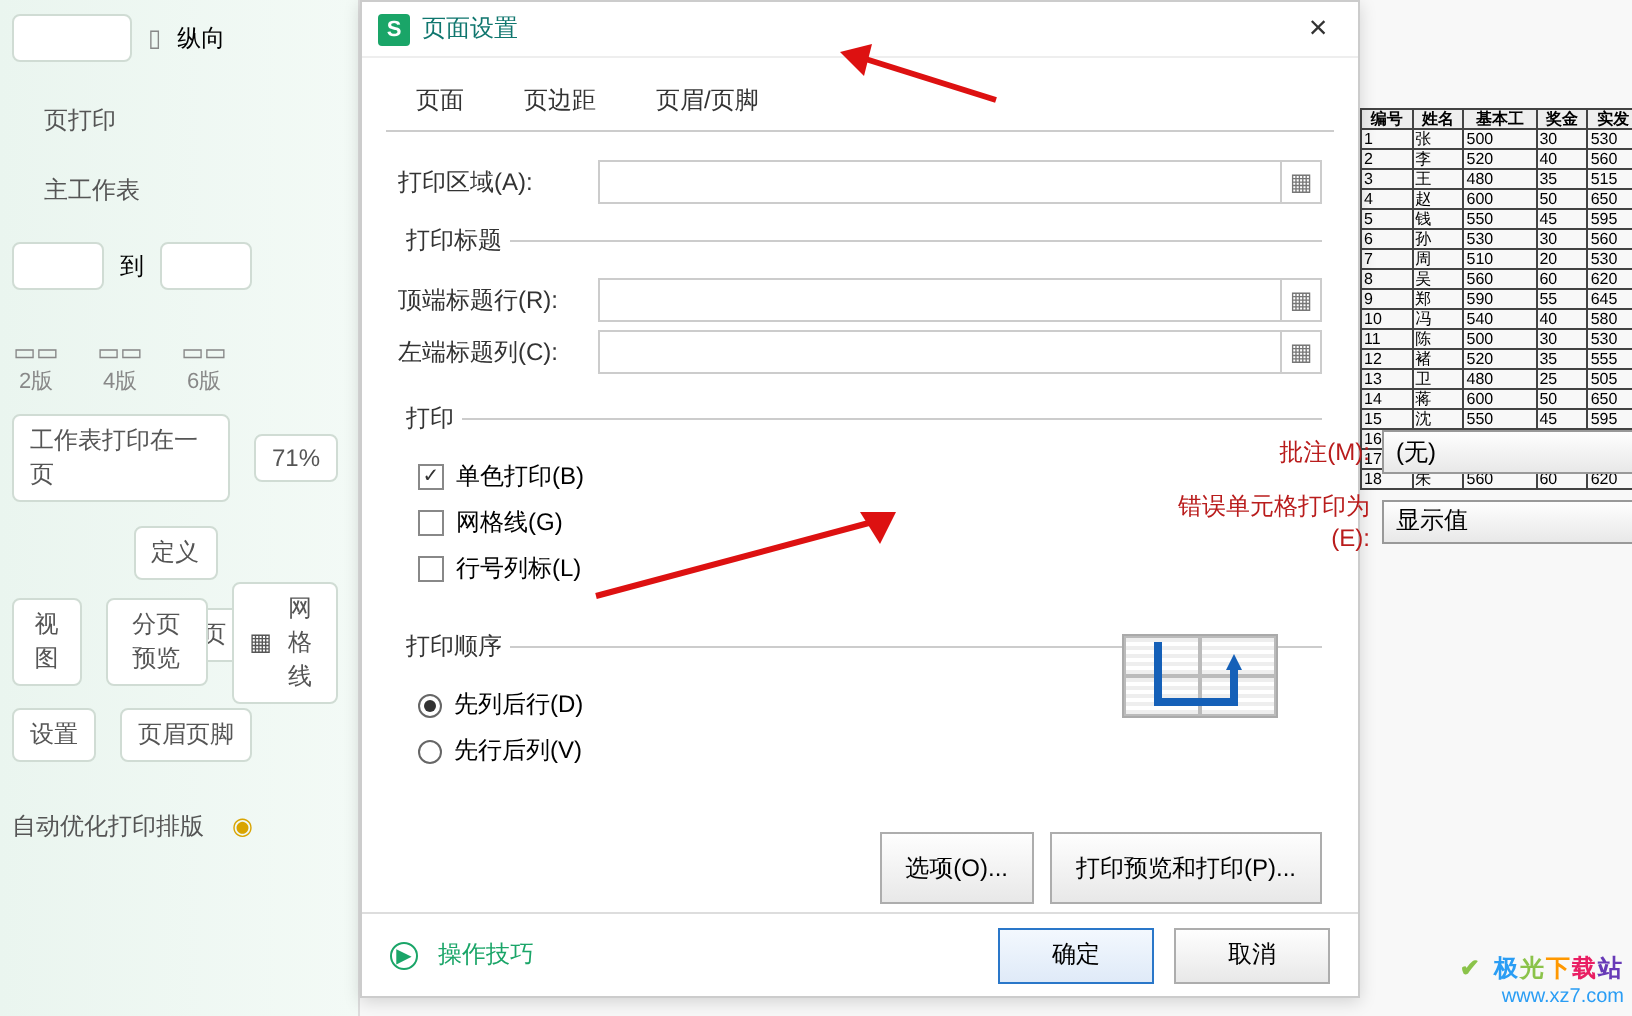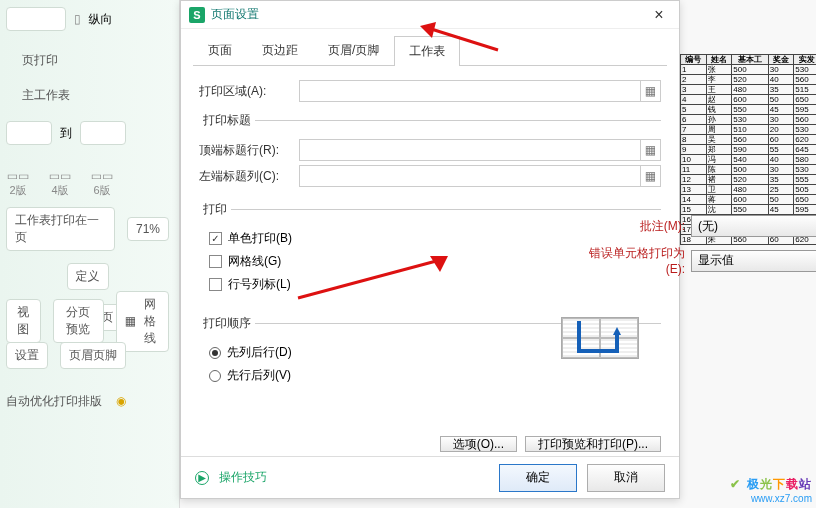--- a/index.html
+++ b/index.html
@@ -52,21 +52,21 @@
   .pr-row { display:flex; align-items:center; margin:8px 0; }
   .pr-label { width:120px; text-align:right; padding-right:6px; color:#b91c1c; }
   .pr-select { flex:1; height:22px; border:1px solid #999; background:linear-gradient(#fefefe,#e8e8e8); display:flex; align-items:center; padding:0 16px 0 6px; position:relative; }
   .pr-select::after { content:"▾"; position:absolute; right:4px; color:#555; }
 
   .order-illust { position:absolute; left:380px; top:316px; width:78px; height:42px; border:1px solid #aaa; display:grid; grid-template-columns:1fr 1fr; grid-template-rows:1fr 1fr; }
   .order-illust div { border:1px solid #bbb; background:repeating-linear-gradient(0deg,#eee,#eee 2px,#fff 2px,#fff 4px); }
   .order-arrow { position:absolute; left:392px; top:318px; width:50px; height:38px; pointer-events:none; }
 
   .bottom-row { position:absolute; left:0; right:0; bottom:46px; display:flex; justify-content:flex-end; gap:8px; padding:0 18px; }
-  .dlg-btn { height:16px; padding:0 12px; border:1px solid #adadad; background:linear-gradient(#fefefe,#e8e8e8); cursor:pointer; display:flex; align-items:center; }
+  .dlg-btn { height:36px; padding:0 12px; border:1px solid #adadad; background:linear-gradient(#fefefe,#e8e8e8); cursor:pointer; display:flex; align-items:center; }
 
   .footer { position:absolute; left:0; right:0; bottom:0; height:42px; border-top:1px solid #ddd; display:flex; align-items:center; padding:0 14px; gap:10px; }
   .tip-icon { width:14px; height:14px; border:1.5px solid #1aa568; border-radius:50%; color:#1aa568; display:flex; align-items:center; justify-content:center; font-size:10px;}
   .tip-link { color:#1aa568; }
   .footer-spacer { flex:1; }
   .ok-btn { height:28px; width:78px; border:1px solid #2a77c9; background:linear-gradient(#f3f8fe,#dfeaf8); cursor:pointer; }
   .cancel-btn { height:28px; width:78px; border:1px solid #adadad; background:linear-gradient(#fefefe,#e8e8e8); cursor:pointer; }
 
   
   .bgtable { position:absolute; left:680px; top:54px; width:140px; border-collapse:collapse; }
@@ -128,21 +128,21 @@
       </span>
   </div>
   <div class="lp-row" style="margin-top:16px;text-align:center;">
     <span class="lp-btn">视图</span>
     <span class="lp-btn">分页预览</span>
     <span class="lp-btn">
         <span>▦</span>
         <span>网格线</span>
       </span>
   </div>
-  <div class="lp-row" style="margin-top:4px;">
+  <div class="lp-row" style="margin-top:16px;">
     <span class="lp-btn">设置</span>
     <span class="lp-btn">页眉页脚</span>
   </div>
   <div class="lp-row" style="margin-top:16px;">
     <span style="color:#555;">自动优化打印排版</span>
     <span style="color:#d9a400; margin-left:6px;">◉</span>
   </div>
 </div>
 
 <table class="bgtable">
@@ -289,21 +289,20 @@
   <div class="title-bar">
     <div class="title-icon">S</div>
     <div class="title-txt">页面设置</div>
     <div class="close-x">×</div>
   </div>
 
   <div class="tabs">
     <div class="tab">页面</div>
     <div class="tab">页边距</div>
     <div class="tab">页眉/页脚</div>
-    <div class="tab active">工作表</div>
   </div>
 
   <div class="body">
     <div class="field-row">
       <div class="field-label">打印区域(A):</div>
       <input class="field-input" style="">
       <div class="field-end-icon">▦</div>
     </div>
 
     <fieldset>

